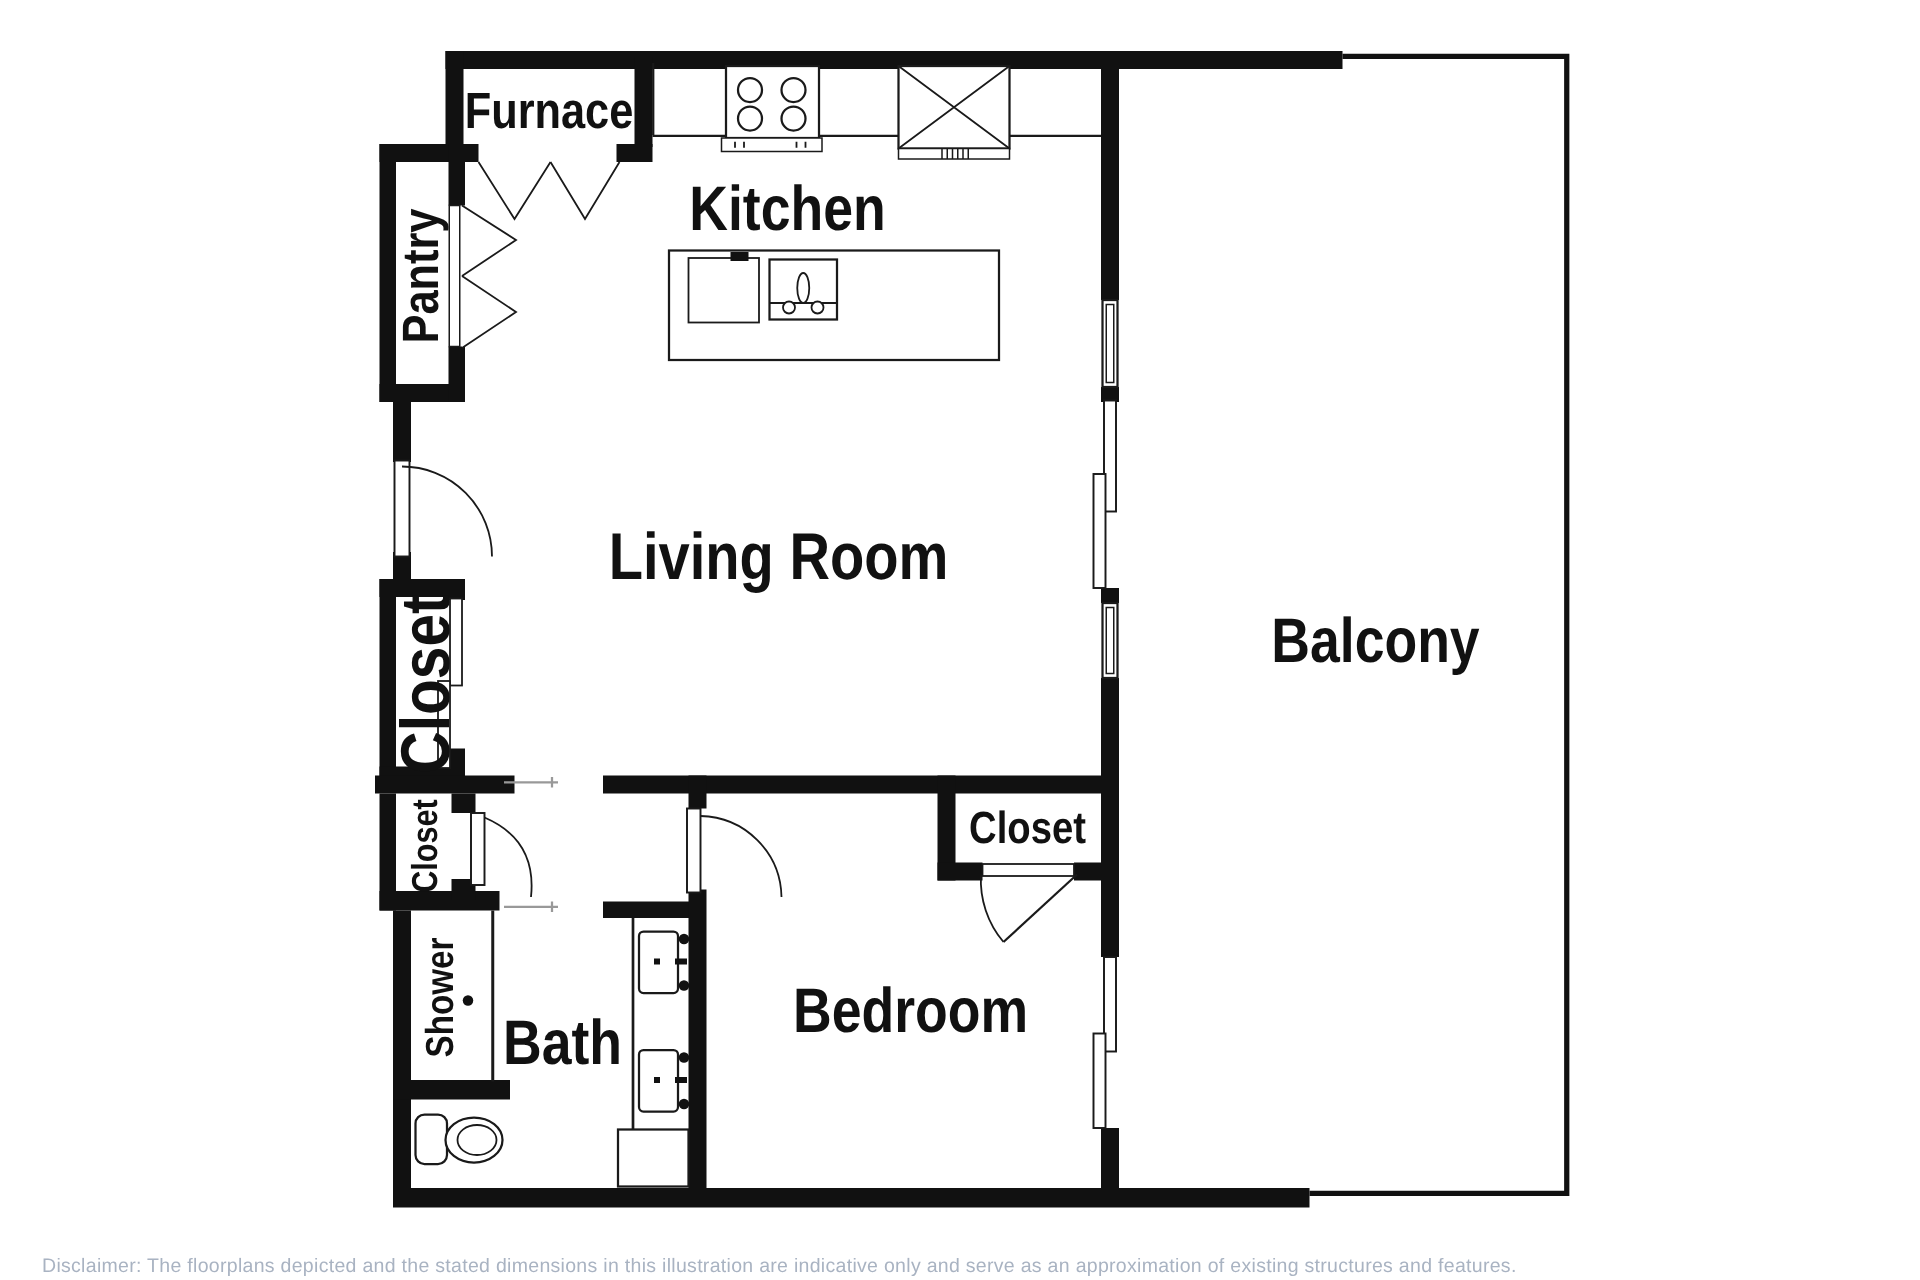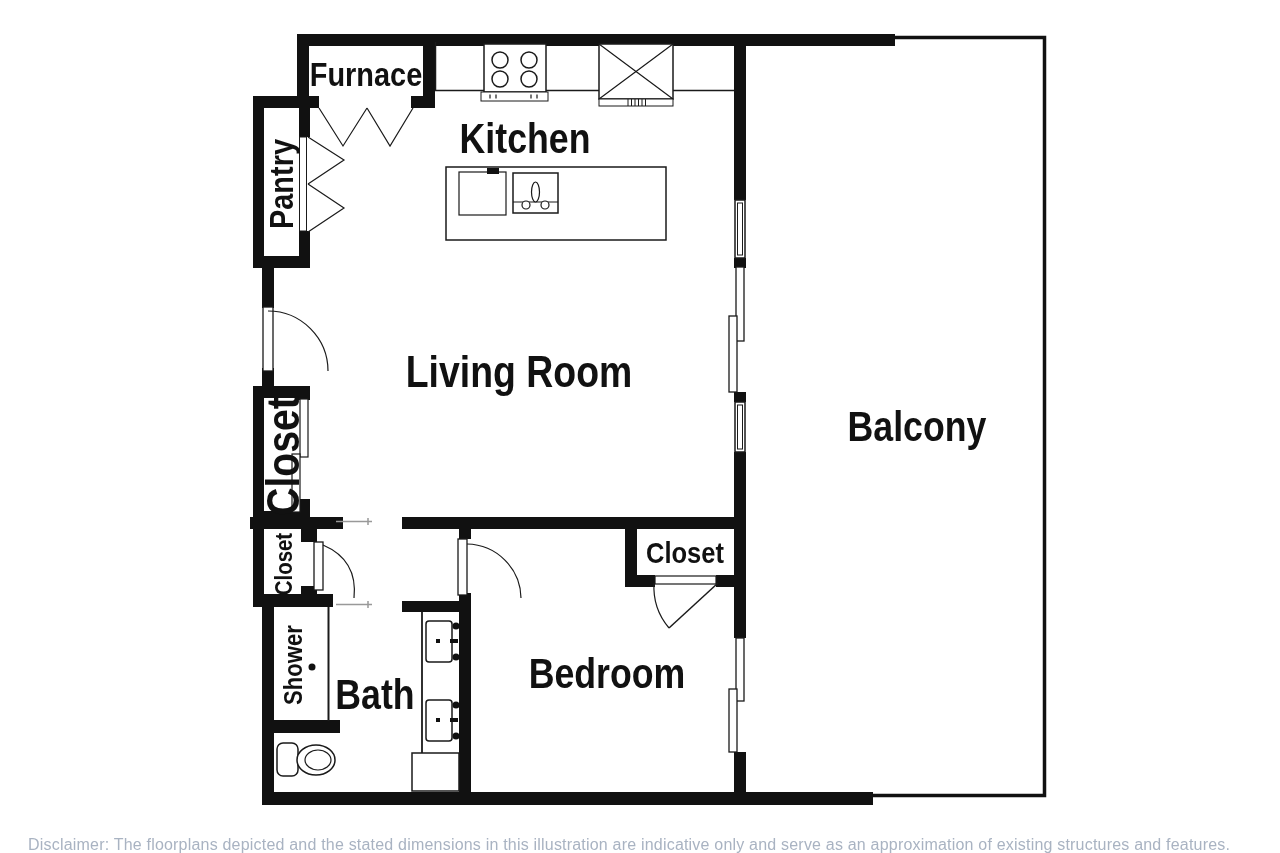--- a/index.html
+++ b/index.html
@@ -2,21 +2,21 @@
 <html><head>
 <meta charset="utf-8">
 <style>
   html,body{margin:0;padding:0;background:#fff;}
   #plan{position:relative;width:1280px;height:853px;background:#ffffff;overflow:hidden;
         font-family:"Liberation Sans","DejaVu Sans",sans-serif;padding-left:16px;}
   #plan svg{position:absolute;left:0;top:0;}
   .lbl{position:absolute;font-weight:bold;color:#111;white-space:nowrap;
        transform:translate(-50%,-50%) scaleX(0.85);transform-origin:center;line-height:1;}
   .lbl.v{transform:translate(-50%,-50%) rotate(-90deg) scaleX(0.85);}
-  #disclaimer{position:absolute;left:28px;top:836px;font-size:16px;letter-spacing:.2px;}
+  #disclaimer{position:absolute;left:28px;top:836px;font-size:13px;letter-spacing:.2px;}
 </style>
 </head>
 <body>
 
 <div id="plan">
 
   <svg width="1280" height="853" viewBox="0 0 1280 853">
 
     <g fill="#111">
 

